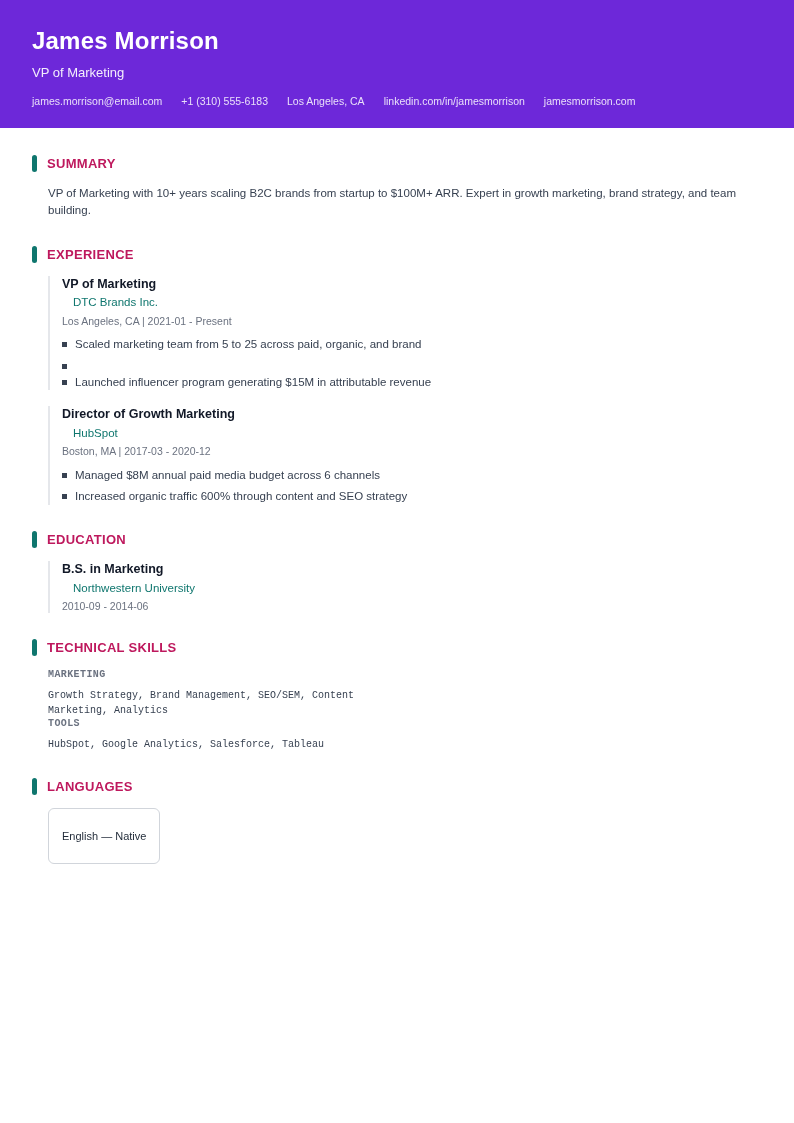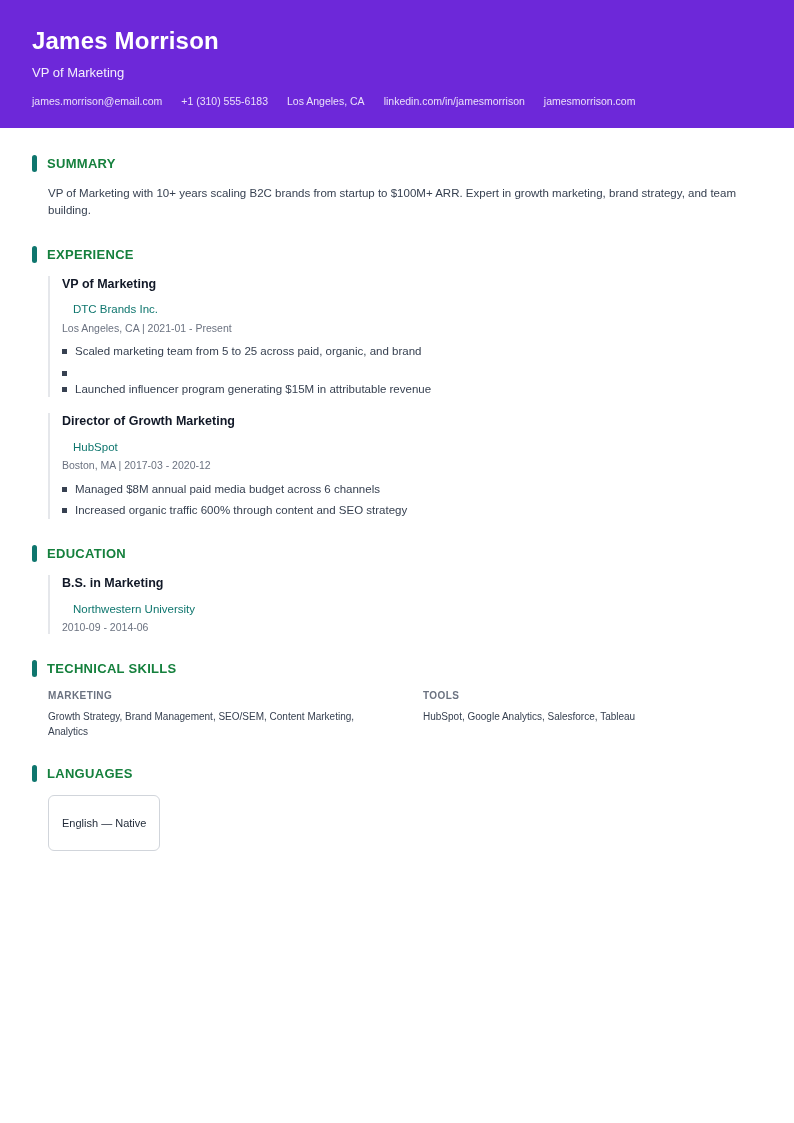--- a/index.html
+++ b/index.html
@@ -54,21 +54,21 @@
   .section-bar {
     width: 5px;
     height: 17px;
     border-radius: 3px;
     background: #0f766e;
     flex: 0 0 auto;
   }
   .section-title {
     font-size: 13px;
     font-weight: 800;
-    color: #15803d;
+    color: #be185d;
     letter-spacing: 0.3px;
   }
 
   .section-body { padding-left: 16px; }
 
   .summary-text {
     font-size: 11.5px;
     line-height: 1.5;
     color: #374151;
   }
@@ -83,21 +83,21 @@
   .entry:last-child { margin-bottom: 0; }
   .entry-role {
     font-size: 12.5px;
     font-weight: 700;
     color: #111827;
     line-height: 1.35;
   }
   .entry-company {
     font-size: 11.5px;
     color: #0f766e;
-    margin-top: 10px;
+    margin-top: 3px;
     line-height: 1.35;
     padding-left: 11px;
   }
   .entry-meta {
     font-size: 10.5px;
     color: #6b7280;
     margin-top: 3px;
     line-height: 1.35;
   }
   .bullet-list { margin-top: 9px; }
@@ -115,22 +115,23 @@
     flex: 0 0 auto;
     width: 5px;
     height: 5px;
     background: #374151;
     margin-top: 5px;
   }
 
   
   .skills-grid {
     display: grid;
-    grid-template-columns: 1fr 1fr;
+    grid-template-columns: 1fr;
     column-gap: 36px;
+    font-family: Liberation Mono, monospace;
   }
   .skill-label {
     font-size: 10px;
     font-weight: 700;
     color: #6b7280;
     letter-spacing: 0.4px;
     margin-bottom: 8px;
   }
   .skill-items {
     font-size: 10px;

